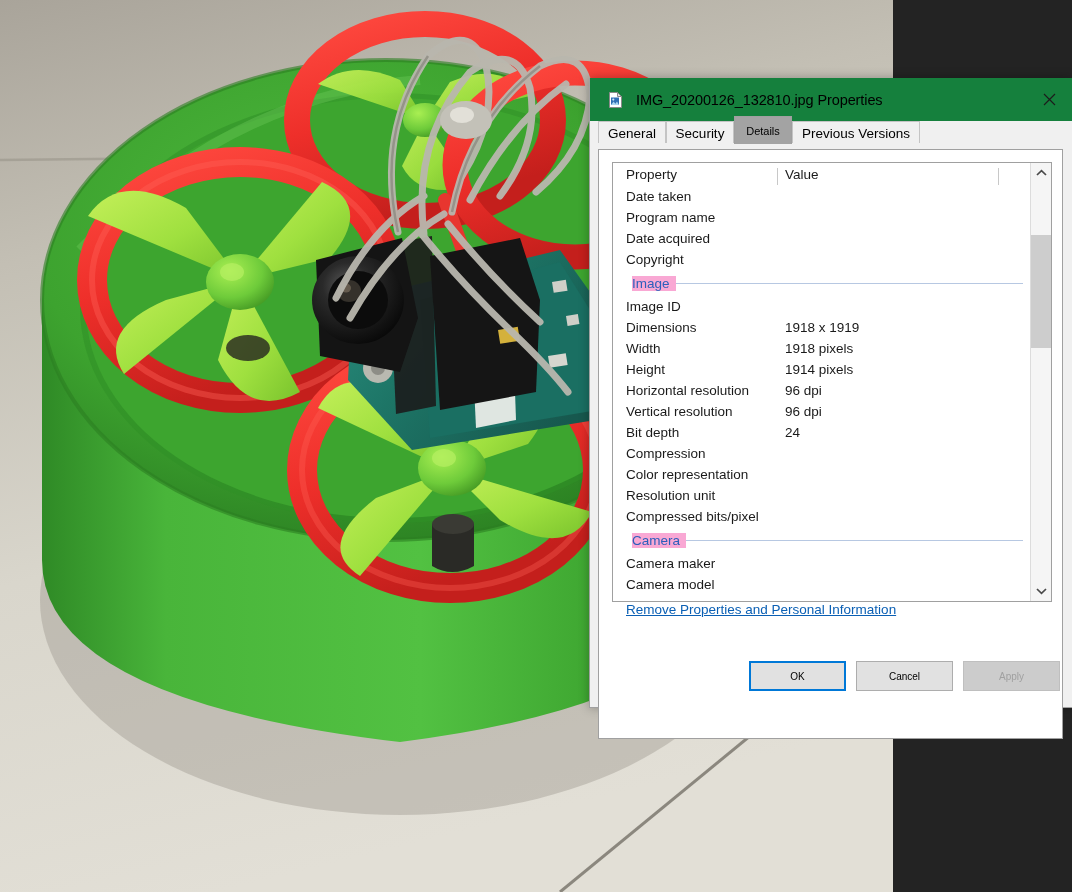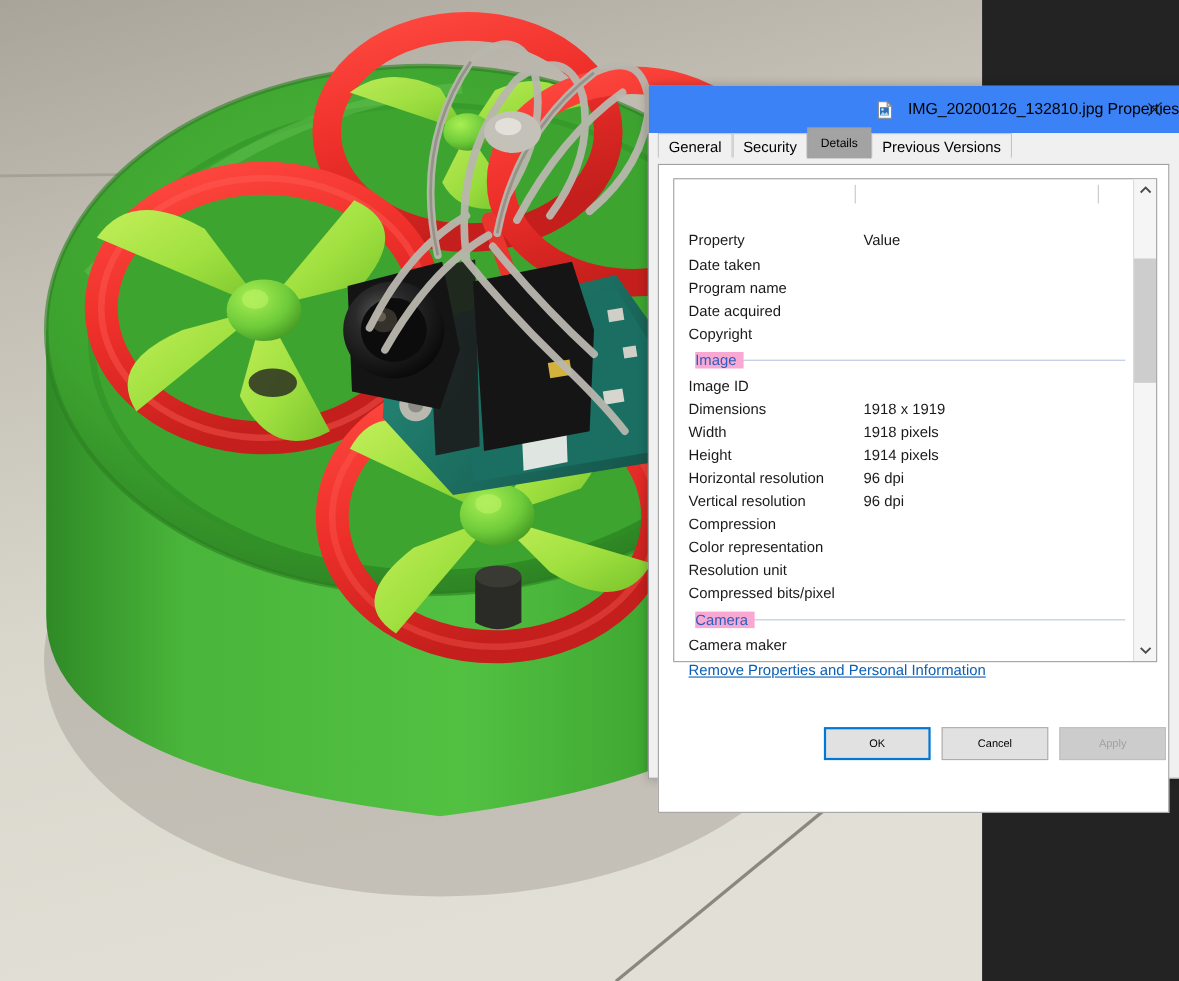--- a/index.html
+++ b/index.html
@@ -35,25 +35,24 @@
     height: 630px;
     background: #f0f0f0;
     border: 1px solid #a0a0a0;
     border-top: none;
     border-right: none;
     box-sizing: border-box;
     box-shadow: 0 0 10px rgba(0,0,0,0.28);
   }
   #titlebar {
     height: 43px;
-    background: #3b82f6;
+    background: #15803d;
     position: relative;
     display: flex;
     align-items: center;
-    justify-content: flex-end;
   }
   #title-icon {
     width: 18px; height: 18px;
     margin-left: 17px; margin-right: 11px;
     flex: 0 0 auto;
   }
   #title-text {
     font-size: 14.5px;
     color: #000000;
     white-space: nowrap;
@@ -150,21 +149,21 @@
   .prop-row .pname {
     position: absolute;
     left: 13px;
   }
   .prop-row .pval {
     position: absolute;
     left: 172px;
   }
   .prop-row.header .pname,
   .prop-row.header .pval { color: #1a1a1a; }
-  .prop-row.header { height: 23px; margin-top: 44px; }
+  .prop-row.header { height: 23px; }
 
   
   .col-sep {
     position: absolute;
     top: 4px;
     width: 1px;
     height: 16px;
     background: #c8c8c8;
   }
 
@@ -509,20 +508,24 @@
         </div>
         <div class="prop-row">
           <span class="pname">Horizontal resolution</span>
           <span class="pval">96 dpi</span>
         </div>
         <div class="prop-row">
           <span class="pname">Vertical resolution</span>
           <span class="pval">96 dpi</span>
         </div>
         <div class="prop-row">
+          <span class="pname">Bit depth</span>
+          <span class="pval">24</span>
+        </div>
+        <div class="prop-row">
           <span class="pname">Compression</span>
           <span class="pval"></span>
         </div>
         <div class="prop-row">
           <span class="pname">Color representation</span>
           <span class="pval"></span>
         </div>
         <div class="prop-row">
           <span class="pname">Resolution unit</span>
           <span class="pval"></span>

